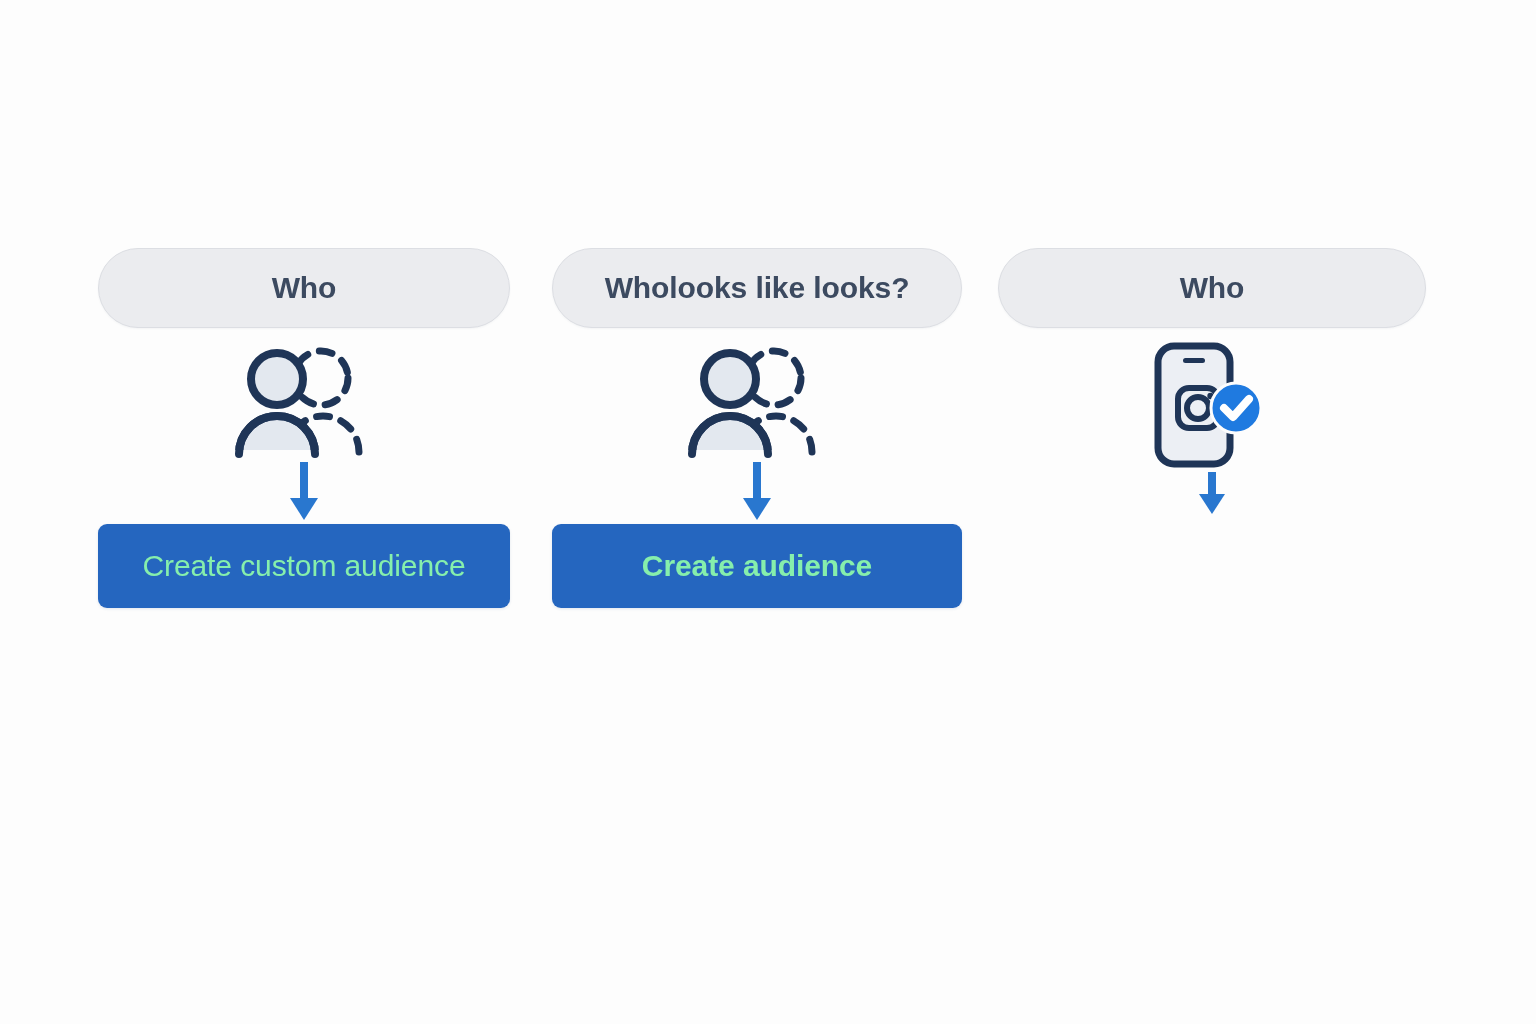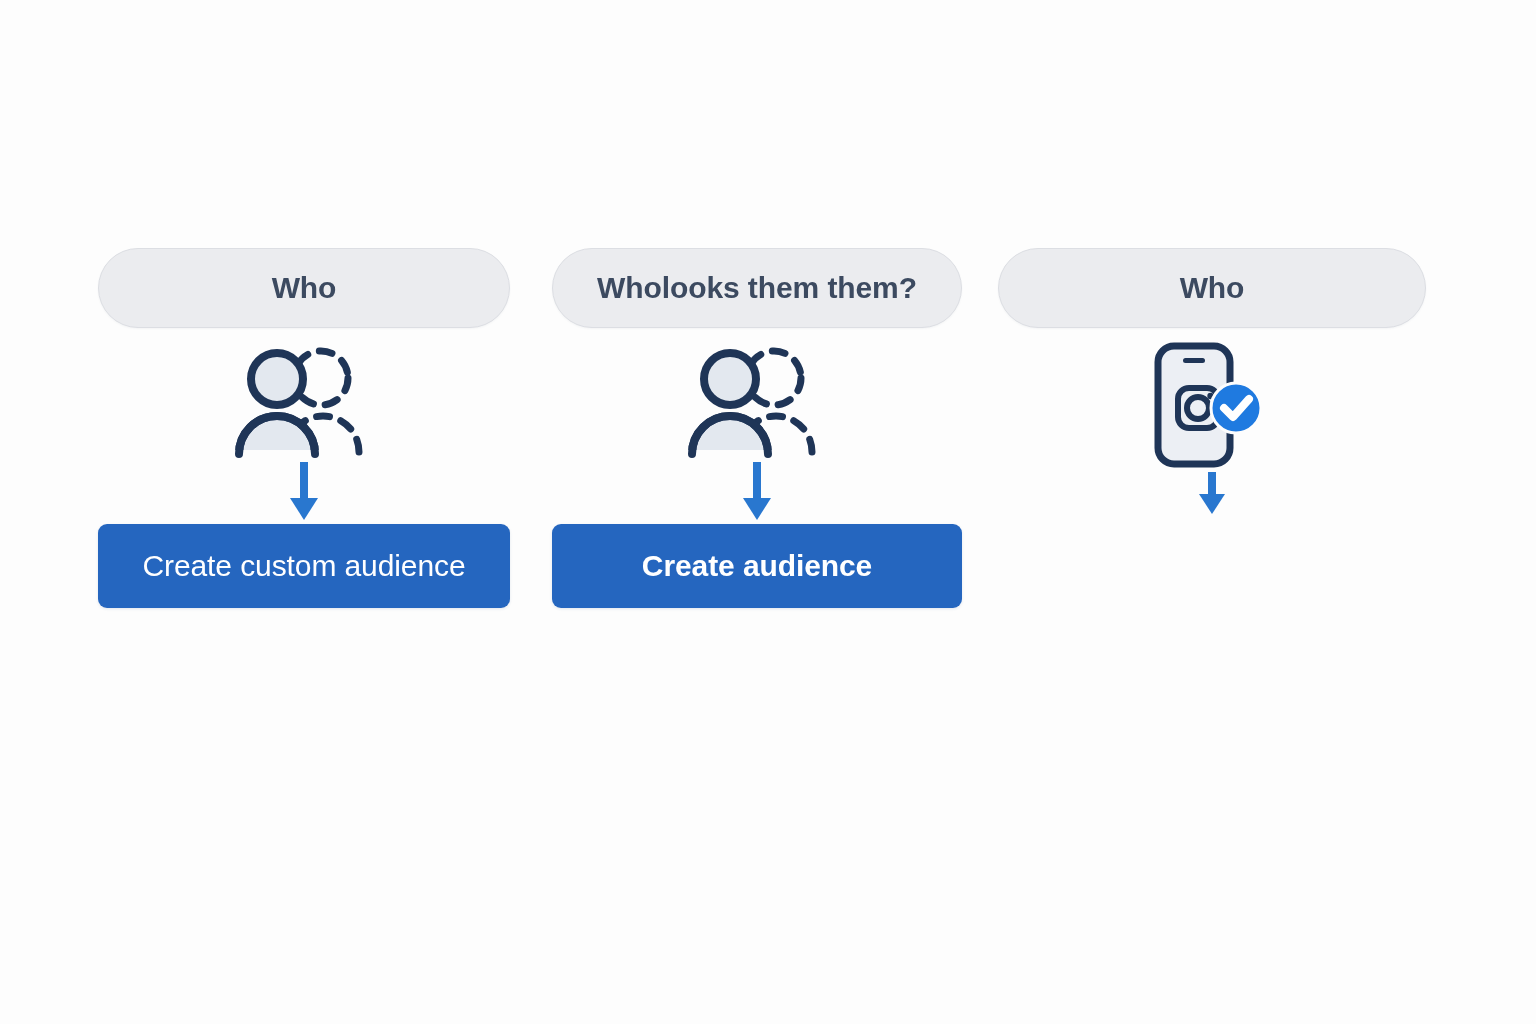--- a/index.html
+++ b/index.html
@@ -78,21 +78,21 @@
   .arrow { display: block; }
 
   
   .action-btn {
     box-sizing: border-box;
     width: 100%;
     height: 84px;
     border-radius: 9px;
     background: #2566bf;
     border: none;
-    color: #ffffff;
+    color: #86efac;
     font-size: 30px;
     font-weight: 400;
     letter-spacing: -0.1px;
     white-space: nowrap;
     display: flex;
     align-items: center;
     justify-content: center;
     cursor: pointer;
     box-shadow: 0 1px 3px rgba(30,70,130,0.12);
   }
@@ -131,21 +131,21 @@
       </div>
     </div>
 
     <div class="action-btn">Create custom audience</div>
   </div>
 
   <div class="column col-2">
 
     <div class="pill all-bold">
       <span class="lead">Who</span>
-        <span class="rest"> looks them them?</span>
+        <span class="rest"> looks like looks?</span>
     </div>
 
     <div class="icon-zone">
       <div class="icon-stack">
         <svg class="glyph" width="150" height="118" viewBox="0 0 150 118">
           <g fill="none" stroke="#1f3557" stroke-width="7" stroke-linecap="round" stroke-dasharray="13 12">
             <circle cx="92" cy="36" r="27"></circle>
             <path d="M58 110 A36 36 0 0 1 130 110"></path>
           </g>
           <circle cx="48" cy="37" r="26" fill="#e3e8ef" stroke="#1f3557" stroke-width="8"></circle>

